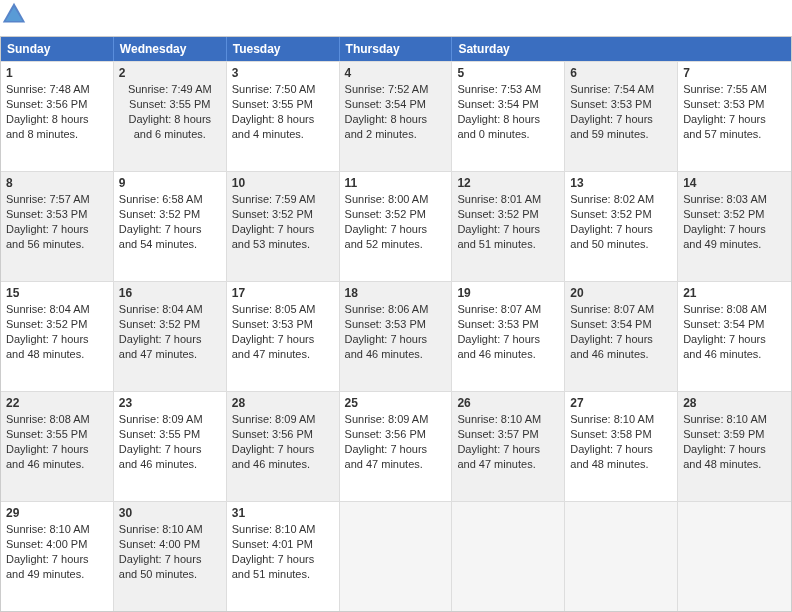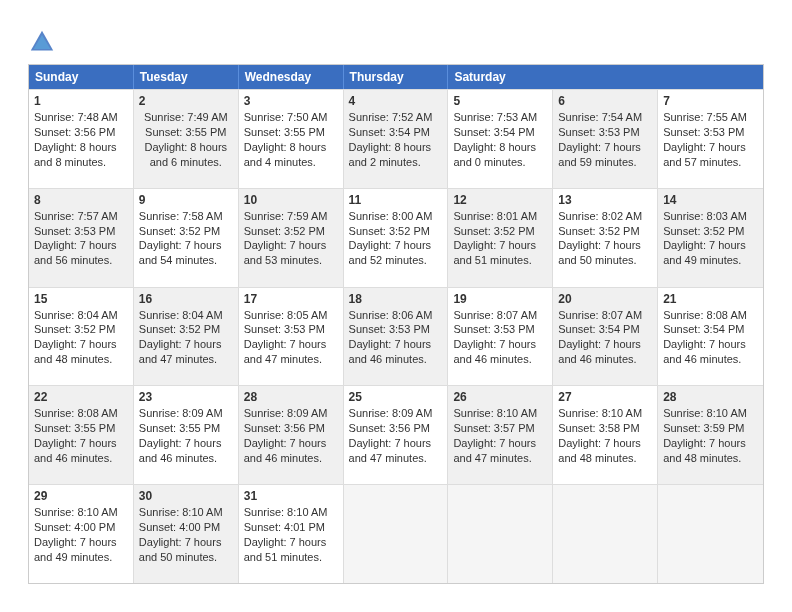--- a/index.html
+++ b/index.html
@@ -6,21 +6,21 @@
     body {
       font-family: Arial, sans-serif;
       background: #fff;
       width: 792px;
       height: 612px;
       overflow: hidden;
     }
     .page {
       width: 792px;
       height: 612px;
-      padding: 28px;
+      padding: 0;
       display: flex;
       flex-direction: column;
     }
     .header {
       display: flex;
       justify-content: space-between;
       align-items: flex-start;
       margin-bottom: 8px;
     }
     .logo {
@@ -119,22 +119,22 @@
     </div>
     <div class="title-block">
       <div class="month-title"></div>
       <div class="subtitle"></div>
     </div>
   </div>
 
   <div class="calendar">
     <div class="cal-header" id="cal-header-row">
         <div class="cal-header-cell">Sunday</div>
+        <div class="cal-header-cell">Wednesday</div>
         <div class="cal-header-cell">Tuesday</div>
-        <div class="cal-header-cell">Wednesday</div>
         <div class="cal-header-cell">Thursday</div>
         <div class="cal-header-cell">Saturday</div>
       </div>
     <div class="cal-body" id="cal-body">
         <div class="cal-row">
           <div class="cal-cell">
             <span class="day-num">1</span>
             <div class="cell-text" style="white-space: pre-line;">Sunrise: 7:48 AM
 Sunset: 3:56 PM
 Daylight: 8 hours
@@ -186,21 +186,21 @@
         <div class="cal-row">
           <div class="cal-cell shaded">
             <span class="day-num">8</span>
             <div class="cell-text" style="white-space: pre-line;">Sunrise: 7:57 AM
 Sunset: 3:53 PM
 Daylight: 7 hours
 and 56 minutes.</div>
           </div>
           <div class="cal-cell">
             <span class="day-num">9</span>
-            <div class="cell-text" style="white-space: pre-line;">Sunrise: 7:58 AM
+            <div class="cell-text" style="white-space: pre-line;">Sunrise: 6:58 AM
 Sunset: 3:52 PM
 Daylight: 7 hours
 and 54 minutes.</div>
           </div>
           <div class="cal-cell shaded">
             <span class="day-num">10</span>
             <div class="cell-text" style="white-space: pre-line;">Sunrise: 7:59 AM
 Sunset: 3:52 PM
 Daylight: 7 hours
 and 53 minutes.</div>

